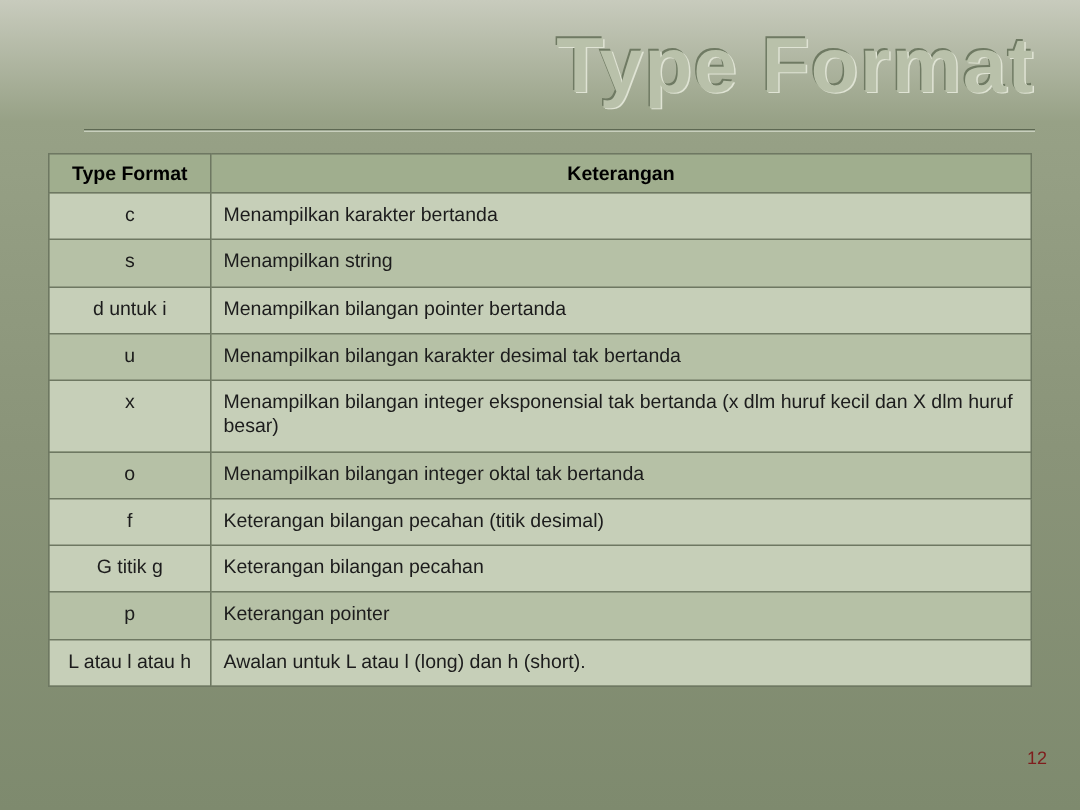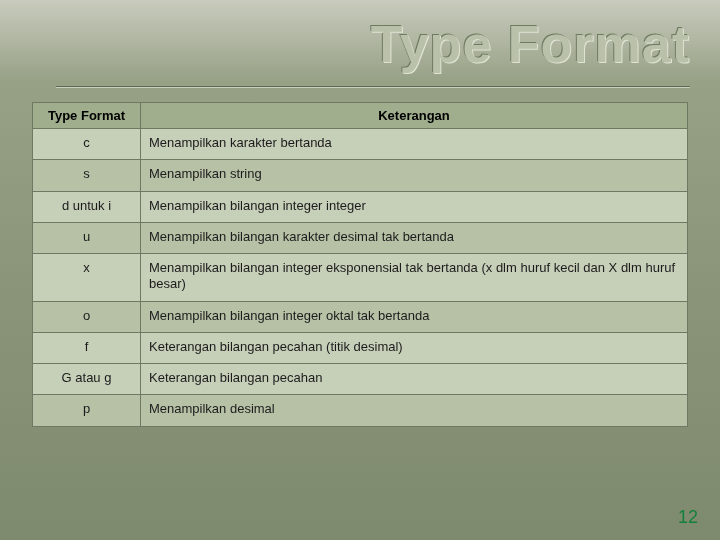--- a/index.html
+++ b/index.html
@@ -61,24 +61,24 @@
     color: #1c1c1c;
     line-height: 1.25;
   }
   td.fmt {
     text-align: center;
   }
   tr.ra td { background: #c6cfb8; }
   tr.rb td { background: #b6c1a6; }
   .page-num {
     position: absolute;
-    bottom: 12px;
+    bottom: 28px;
     right: 22px;
-    color: #15803d;
-    font-size: 18px;
+    color: #7f1d1d;
+    font-size: 12px;
   }
 </style>
 </head>
 <body>
 
 <div class="slide-title">Type Format</div>
 <div class="title-underline"></div>
 
 <div class="tbl-wrap">
   <table>
@@ -96,43 +96,47 @@
       <tr class="ra">
         <td class="fmt">c</td>
         <td>Menampilkan karakter bertanda</td>
       </tr>
       <tr class="rb">
         <td class="fmt">s</td>
         <td>Menampilkan string</td>
       </tr>
       <tr class="ra">
         <td class="fmt">d untuk i</td>
-        <td>Menampilkan bilangan integer integer</td>
+        <td>Menampilkan bilangan pointer bertanda</td>
       </tr>
       <tr class="rb">
         <td class="fmt">u</td>
         <td>Menampilkan bilangan karakter desimal tak bertanda</td>
       </tr>
       <tr class="ra">
         <td class="fmt">x</td>
         <td>Menampilkan bilangan integer eksponensial tak bertanda (x dlm huruf kecil dan X dlm huruf besar)</td>
       </tr>
       <tr class="rb">
         <td class="fmt">o</td>
         <td>Menampilkan bilangan integer oktal tak bertanda</td>
       </tr>
       <tr class="ra">
         <td class="fmt">f</td>
         <td>Keterangan bilangan pecahan (titik desimal)</td>
       </tr>
       <tr class="ra">
-        <td class="fmt">G atau g</td>
+        <td class="fmt">G titik g</td>
         <td>Keterangan bilangan pecahan</td>
       </tr>
       <tr class="rb">
         <td class="fmt">p</td>
-        <td>Menampilkan desimal</td>
+        <td>Keterangan pointer</td>
+      </tr>
+      <tr class="ra">
+        <td class="fmt">L atau l atau h</td>
+        <td>Awalan untuk L atau l (long) dan h (short).</td>
       </tr>
     </tbody>
   </table>
 </div>
 
 <div class="page-num">12</div>
 
 </body></html>

